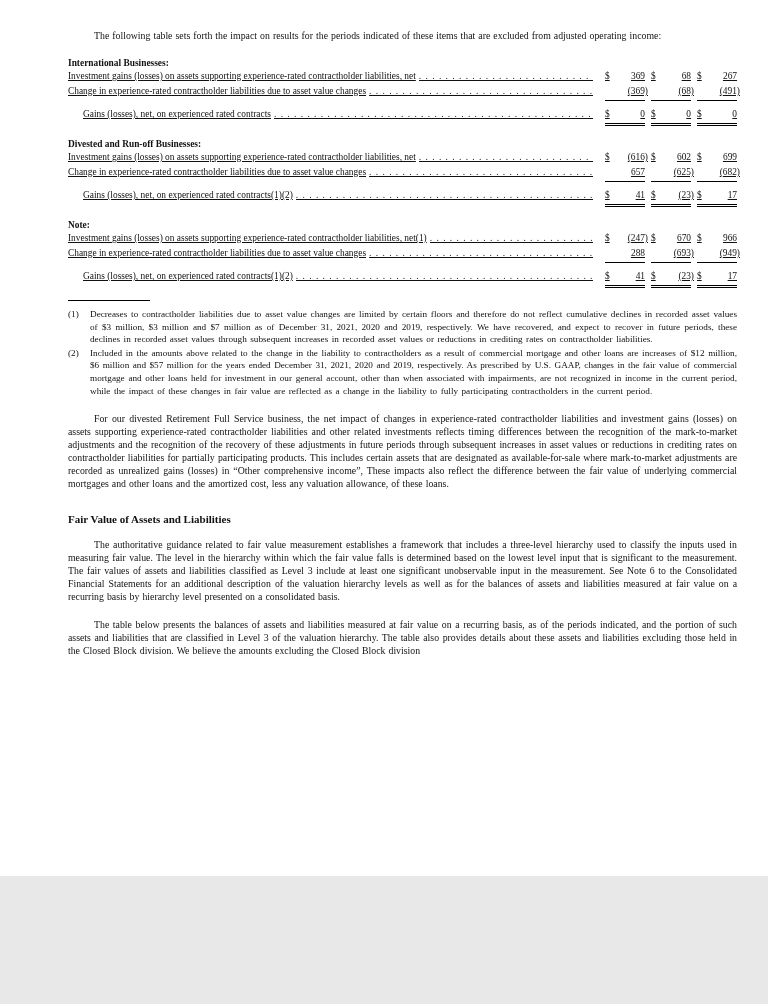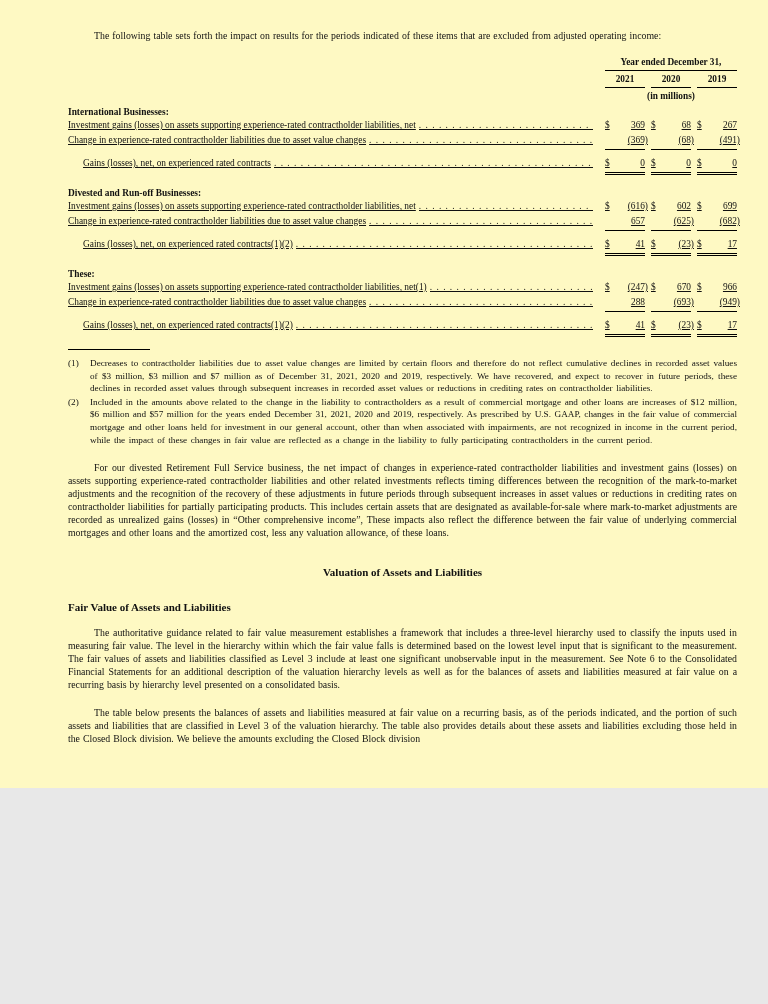--- a/index.html
+++ b/index.html
@@ -1,18 +1,18 @@
 <!DOCTYPE html>
 <html><head>
 <meta charset="utf-8">
 <style>
   * { margin:0; padding:0; box-sizing:border-box; }
   html,body { background:#e8e8e8; }
   .page {
-    width:768px; height:788px; position:relative; background:#fef9c3;
+    width:768px; height:876px; position:relative; background:#ffffff;
     font-family:"Liberation Serif", serif; color:#111; overflow:hidden;
   }
   .content { position:absolute; left:68px; top:29px; width:669px; }
 
   
   .body-para {
     font-size:9.8px; line-height:13px; text-align:justify; text-indent:26px;
     word-spacing:0.6px;
   }
   .intro { margin-bottom:15px; }
@@ -80,29 +80,20 @@
 </style>
 </head>
 <body>
 
 <div class="page">
   <div class="content">
 
     <p class="body-para intro">The following table sets forth the impact on results for the periods indicated of these items that are excluded from adjusted operating income:</p>
 
     <div class="table">
-      <div class="t-head">
-        <div class="t-head-span">Year ended December 31,</div>
-        <div class="t-head-years">
-          <span class="t-ycell">2021</span>
-          <span class="t-ycell">2020</span>
-          <span class="t-ycell">2019</span>
-        </div>
-        <div class="t-units">(in millions)</div>
-      </div>
 
       <div class="t-body">
 
         <div class="t-section-title">International Businesses:</div>
         <div class="t-row">
           <span class="t-label">
               <span class="lbl">Investment gains (losses) on assets supporting experience-rated contractholder liabilities, net</span>
               <span class="leader"></span>
             </span>
           <span class="t-cell">
@@ -204,21 +195,21 @@
           <span class="t-cell">
               <span class="cur">$</span>
               <span class="val paren">(23)</span>
             </span>
           <span class="t-cell">
               <span class="cur">$</span>
               <span class="val">17</span>
             </span>
         </div>
 
-        <div class="t-section-title">These:</div>
+        <div class="t-section-title">Note:</div>
         <div class="t-row">
           <span class="t-label">
               <span class="lbl">Investment gains (losses) on assets supporting experience-rated contractholder liabilities, net(1)</span>
               <span class="leader"></span>
             </span>
           <span class="t-cell">
               <span class="cur">$</span>
               <span class="val paren">(247)</span>
             </span>
           <span class="t-cell">
@@ -275,21 +266,20 @@
       <span class="fn-marker">(1)</span>
       <span class="fn-text">Decreases to contractholder liabilities due to asset value changes are limited by certain floors and therefore do not reflect cumulative declines in recorded asset values of $3 million, $3 million and $7 million as of December 31, 2021, 2020 and 2019, respectively. We have recovered, and expect to recover in future periods, these declines in recorded asset values through subsequent increases in recorded asset values or reductions in crediting rates on contractholder liabilities.</span>
     </div>
     <div class="footnote">
       <span class="fn-marker">(2)</span>
       <span class="fn-text">Included in the amounts above related to the change in the liability to contractholders as a result of commercial mortgage and other loans are increases of $12 million, $6 million and $57 million for the years ended December 31, 2021, 2020 and 2019, respectively. As prescribed by U.S. GAAP, changes in the fair value of commercial mortgage and other loans held for investment in our general account, other than when associated with impairments, are not recognized in income in the current period, while the impact of these changes in fair value are reflected as a change in the liability to fully participating contractholders in the current period.</span>
     </div>
 
     <p class="body-para para-gap2">For our divested Retirement Full Service business, the net impact of changes in experience-rated contractholder liabilities and investment gains (losses) on assets supporting experience-rated contractholder liabilities and other related investments reflects timing differences between the recognition of the mark-to-market adjustments and the recognition of the recovery of these adjustments in future periods through subsequent increases in asset values or reductions in crediting rates on contractholder liabilities for partially participating products. This includes certain assets that are designated as available-for-sale where mark-to-market adjustments are recorded as unrealized gains (losses) in “Other comprehensive income”, These impacts also reflect the difference between the fair value of underlying commercial mortgages and other loans and the amortized cost, less any valuation allowance, of these loans.</p>
 
-    <div class="h-center">Valuation of Assets and Liabilities</div>
     <div class="h-left">Fair Value of Assets and Liabilities</div>
 
     <p class="body-para para-gap">The authoritative guidance related to fair value measurement establishes a framework that includes a three-level hierarchy used to classify the inputs used in measuring fair value. The level in the hierarchy within which the fair value falls is determined based on the lowest level input that is significant to the measurement. The fair values of assets and liabilities classified as Level 3 include at least one significant unobservable input in the measurement. See Note 6 to the Consolidated Financial Statements for an additional description of the valuation hierarchy levels as well as for the balances of assets and liabilities measured at fair value on a recurring basis by hierarchy level presented on a consolidated basis.</p>
     <p class="body-para para-gap2">The table below presents the balances of assets and liabilities measured at fair value on a recurring basis, as of the periods indicated, and the portion of such assets and liabilities that are classified in Level 3 of the valuation hierarchy. The table also provides details about these assets and liabilities excluding those held in the Closed Block division. We believe the amounts excluding the Closed Block division</p>
   </div>
 
   <div class="footer">
     <span class="footer-text">Prudential Financial, Inc. 2021 Annual Report</span>
     <span class="page-number">51</span>
   </div>

